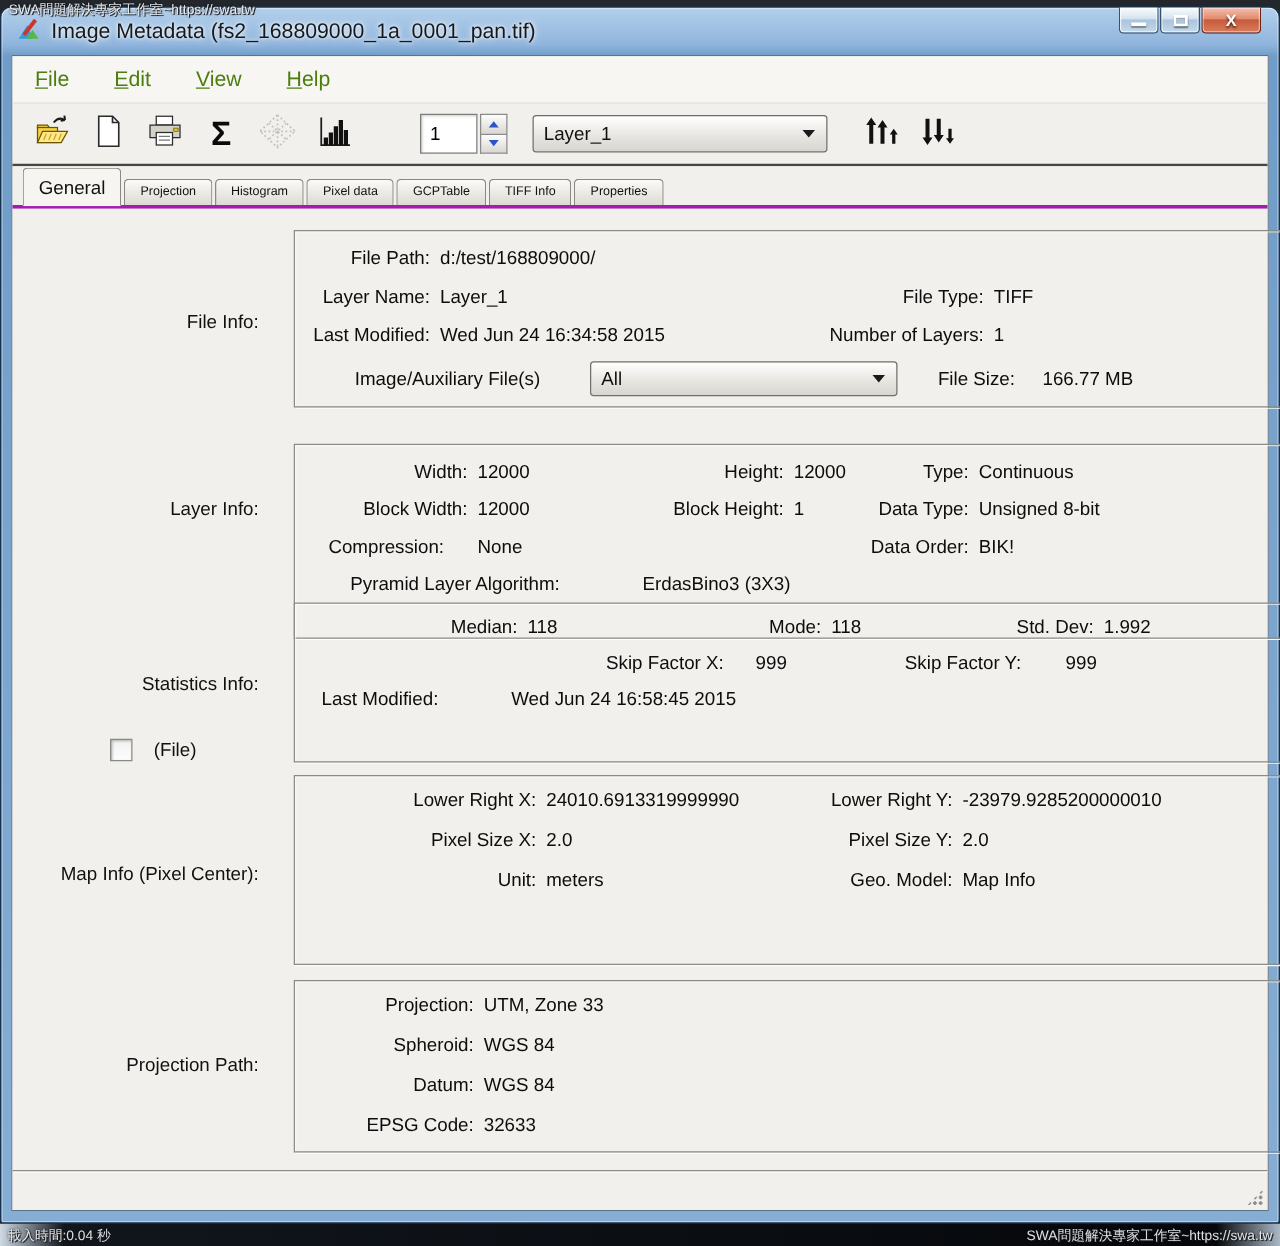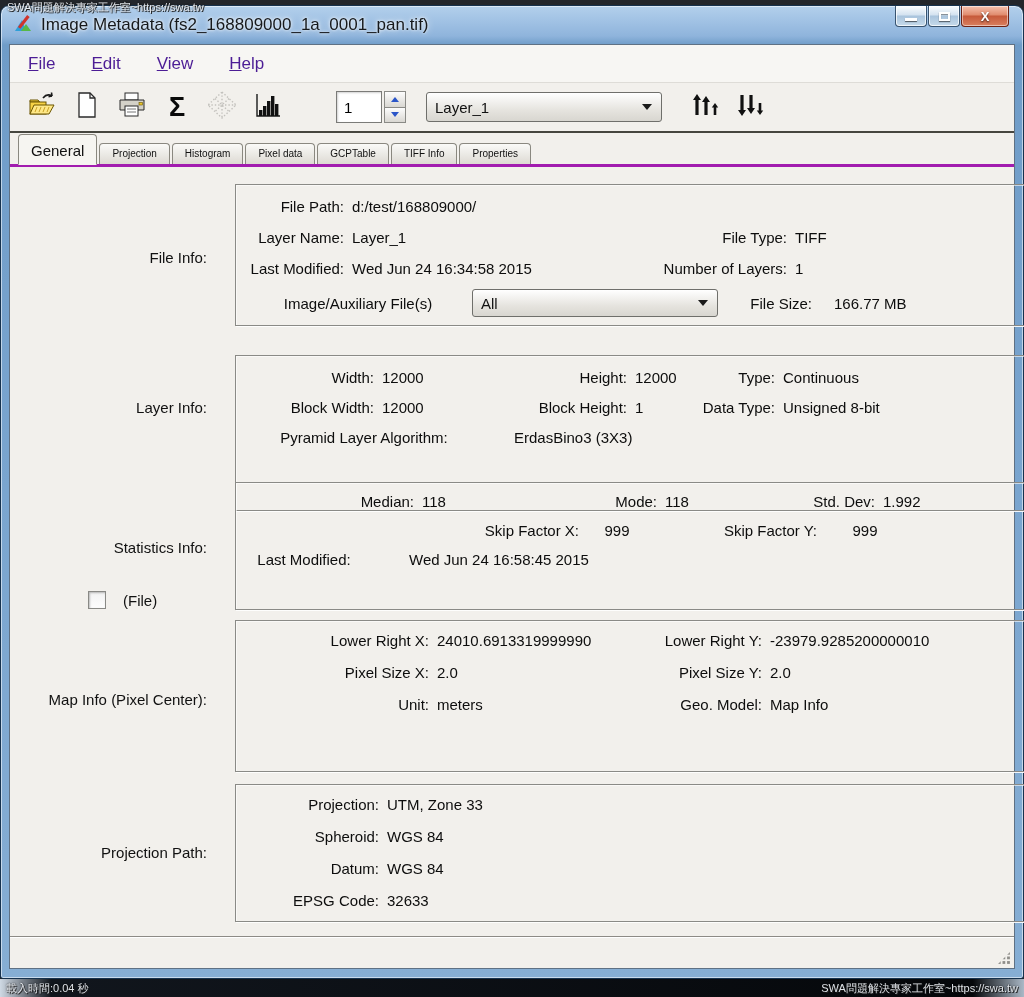--- a/index.html
+++ b/index.html
@@ -30,21 +30,21 @@
   .glyph-min { width: 12px; height: 3px; background: #fff; box-shadow: 0 1px 1px rgba(0,0,0,.6); margin-top: 6px; }
   .glyph-max { width: 11px; height: 9px; border: 2px solid #fff; box-shadow: 0 1px 1px rgba(0,0,0,.5), inset 0 1px 1px rgba(0,0,0,.4); }
   .glyph-close { color: #fff; font-size: 13px; font-weight: bold; text-shadow: 0 1px 2px rgba(0,0,0,.7); line-height: 1; }
 
   
   .client { position: absolute; left: 8px; right: 8px; top: 38px; bottom: 9px;
     background: #f2f0ec; border: 1px solid #5f7184; display: flex; flex-direction: column; }
 
   .menubar { height: 38px; flex: none; display: flex; align-items: center; padding-left: 12px;
     background: #f7f6f3; border-bottom: 1px solid #dedcd7; }
-  .menu-item { font-size: 17px; color: #4c1d95; padding: 2px 6px; margin-right: 24px; cursor: default; }
+  .menu-item { font-size: 17px; color: #4d7c0f; padding: 2px 6px; margin-right: 24px; cursor: default; }
   .menu-item::first-letter { text-decoration: underline; }
 
   .toolbar { height: 50px; flex: none; display: flex; align-items: center; padding-left: 14px;
     background: #f2f0ec; border-bottom: 2px solid #46463f; }
   .tbtn { width: 36px; height: 36px; margin-right: 9px; display: flex; align-items: center; justify-content: center; cursor: pointer; flex: none; }
   .sigma { font-size: 27px; font-weight: bold; color: #0a0a0a; line-height: 1; }
 
   .spinner { display: flex; margin-left: 42px; flex: none; }
   .spin-input { width: 46px; height: 32px; border: 1px solid #7b7b78; background: #fff; font-size: 15px;
     font-family: inherit; padding-left: 7px; box-shadow: inset 1px 1px 2px rgba(0,0,0,.18); }
@@ -290,20 +290,26 @@
         </div>
         <div class="row" style="height:30px">
           <span class="lbl" style="width:130px">Block Width:</span>
           <span class="val" style="width:103px">12000</span>
           <span class="lbl" style="width:142px">Block Height:</span>
           <span class="val" style="width:40px">1</span>
           <span class="lbl" style="width:100px">Data Type:</span>
           <span class="val">Unsigned 8-bit</span>
         </div>
         <div class="row" style="height:30px">
+          <span class="plain" style="width:130px">Compression:</span>
+          <span class="val" style="width:103px">None</span>
+          <span class="lbl" style="width:290px">Data Order:</span>
+          <span class="val">BIK!</span>
+        </div>
+        <div class="row" style="height:30px">
           <span class="plain" style="width:240px">Pyramid Layer Algorithm:</span>
           <span class="val" style="margin-left:30px">ErdasBino3 (3X3)</span>
         </div>
       </div>
 
       <div class="gbox" style="top:315px; height:128px; padding-top:4px">
         <div class="row" style="height:29px">
           <span class="lbl" style="width:170px">Median:</span>
           <span class="val" style="width:90px">118</span>
           <span class="lbl" style="width:145px">Mode:</span>

